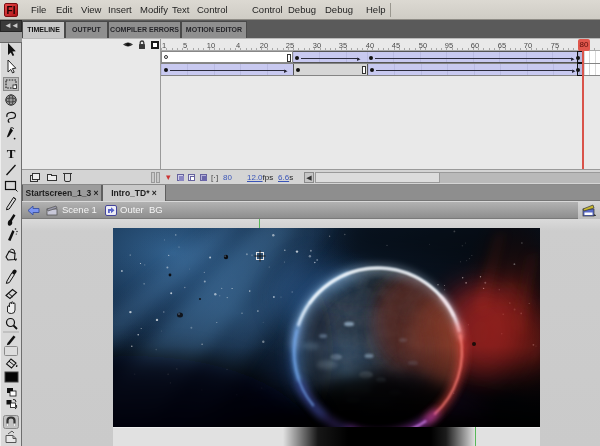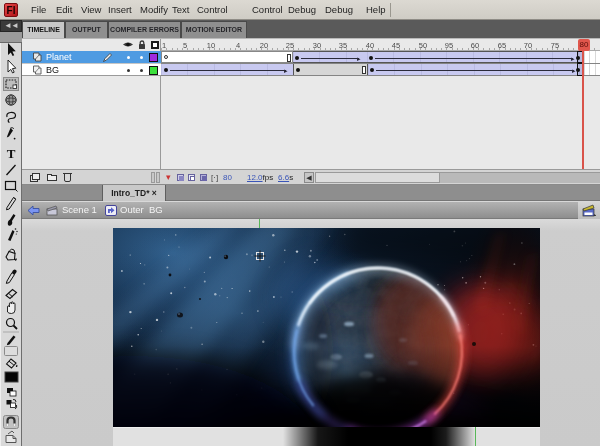--- a/index.html
+++ b/index.html
@@ -208,49 +208,20 @@
           <circle cx="6" cy="4.5" r="1.8" fill="#111"></circle>
         </svg>
       </div>
       <div class="abs" style="left:116px;top:1px;width:8px;height:9px">
         <svg width="8" height="9" viewBox="0 0 8 9">
           <rect x="1" y="4" width="6" height="5" rx="0.5" fill="#3a3a3a"></rect>
           <path d="M2.2 4 V2.8 A1.8 1.8 0 0 1 5.8 2.8 V4" fill="none" stroke="#3a3a3a" stroke-width="1.3"></path>
         </svg>
       </div>
       <div class="abs" style="left:129px;top:2px;width:8px;height:8px;border:2px solid #1a1a1a;background:#fff"></div>
-      <div class="abs" id="rowPlanet">
-        <div class="abs" style="left:9px;top:1px;width:11px;height:10px">
-          <svg width="11" height="10" viewBox="0 0 11 10">
-            <path d="M2.5 1 L8 1 L8 3 L10 3 L10 9 L4.5 9 L4.5 7 L2.5 7 Z" fill="#E8E8E8" stroke="#444" stroke-width="0.9"></path>
-            <path d="M4.5 7 L8 3" stroke="#444" stroke-width="0.7" fill="none"></path>
-          </svg>
-        </div>
-        <div class="lname">Planet</div>
-        <div class="abs" style="left:80px;top:1px;width:11px;height:11px">
-          <svg width="11" height="11" viewBox="0 0 11 11">
-            <path d="M1.5 9.5 L3 6.5 L8 1.5 L9.5 3 L4.5 8 Z" fill="#f5f5f5" stroke="#333" stroke-width="0.8"></path>
-          </svg>
-        </div>
-        <div class="dot" style="left:105px;background:#fff"></div>
-        <div class="dot" style="left:118px;background:#fff"></div>
-        <div class="swatch" style="background:#A02BDD"></div>
-      </div>
-      <div class="abs" id="rowBG">
-        <div class="abs" style="left:9px;top:1px;width:11px;height:10px">
-          <svg width="11" height="10" viewBox="0 0 11 10">
-            <path d="M2.5 1 L8 1 L8 3 L10 3 L10 9 L4.5 9 L4.5 7 L2.5 7 Z" fill="#F2F2F2" stroke="#555" stroke-width="0.9"></path>
-            <path d="M4.5 7 L8 3" stroke="#555" stroke-width="0.7" fill="none"></path>
-          </svg>
-        </div>
-        <div class="lname">BG</div>
-        <div class="dot" style="left:105px;background:#333"></div>
-        <div class="dot" style="left:118px;background:#333"></div>
-        <div class="swatch" style="background:#3BDF3B"></div>
-      </div>
     </div>
     <div class="abs" id="frames">
       <div class="abs frow" id="frow1">
         <div class="fgrid"></div>
       </div>
       <div class="abs frow" id="frow2">
         <div class="fgrid"></div>
       </div>
       <div class="abs" id="ruler">
         <div class="ticks"></div>
@@ -331,20 +302,21 @@
     <div class="sico" style="left:189px;color:#444;font-size:8px">[·]</div>
     <div class="sico blue" style="left:201px;font-size:8px">80</div>
     <div class="sico blue" style="left:225px;font-size:8px"><u>12.0</u><span style="color:#222">fps</span></div>
     <div class="sico blue" style="left:256px;font-size:8px"><u>6.6</u><span style="color:#222">s</span></div>
     <div class="abs" style="left:282px;top:2px;width:10px;height:11px;background:#C6C6C6;border:1px solid #8A8A8A;font-size:7px;text-align:center;line-height:10px;color:#333">◀</div>
     <div class="abs" style="left:293px;top:2px;width:285px;height:11px;background:#B9B9B9;border-top:1px solid #9A9A9A"></div>
     <div class="abs" style="left:293px;top:2px;width:125px;height:11px;background:#DCDCDC;border:1px solid #9A9A9A"></div>
   </div>
 
   <div class="abs" id="doctabs">
+    <div class="dtab" style="left:0px;width:80px;background:#9C9C9C">Startscreen_1_3 ×</div>
     <div class="dtab" style="left:80px;width:64px;background:#C9C9C9">Intro_TD* ×</div>
   </div>
 
   <div class="abs" id="editbar">
     <div class="abs" style="left:5px;top:3px;width:13px;height:11px">
       <svg width="13" height="11" viewBox="0 0 13 11">
         <path d="M6 1 L1 5.5 L6 10 L6 7.5 L12 7.5 L12 3.5 L6 3.5 Z" fill="#7A94F2" stroke="#39509F" stroke-width="0.9"></path>
       </svg>
     </div>
     <div class="abs" style="left:24px;top:3px;width:13px;height:11px">

